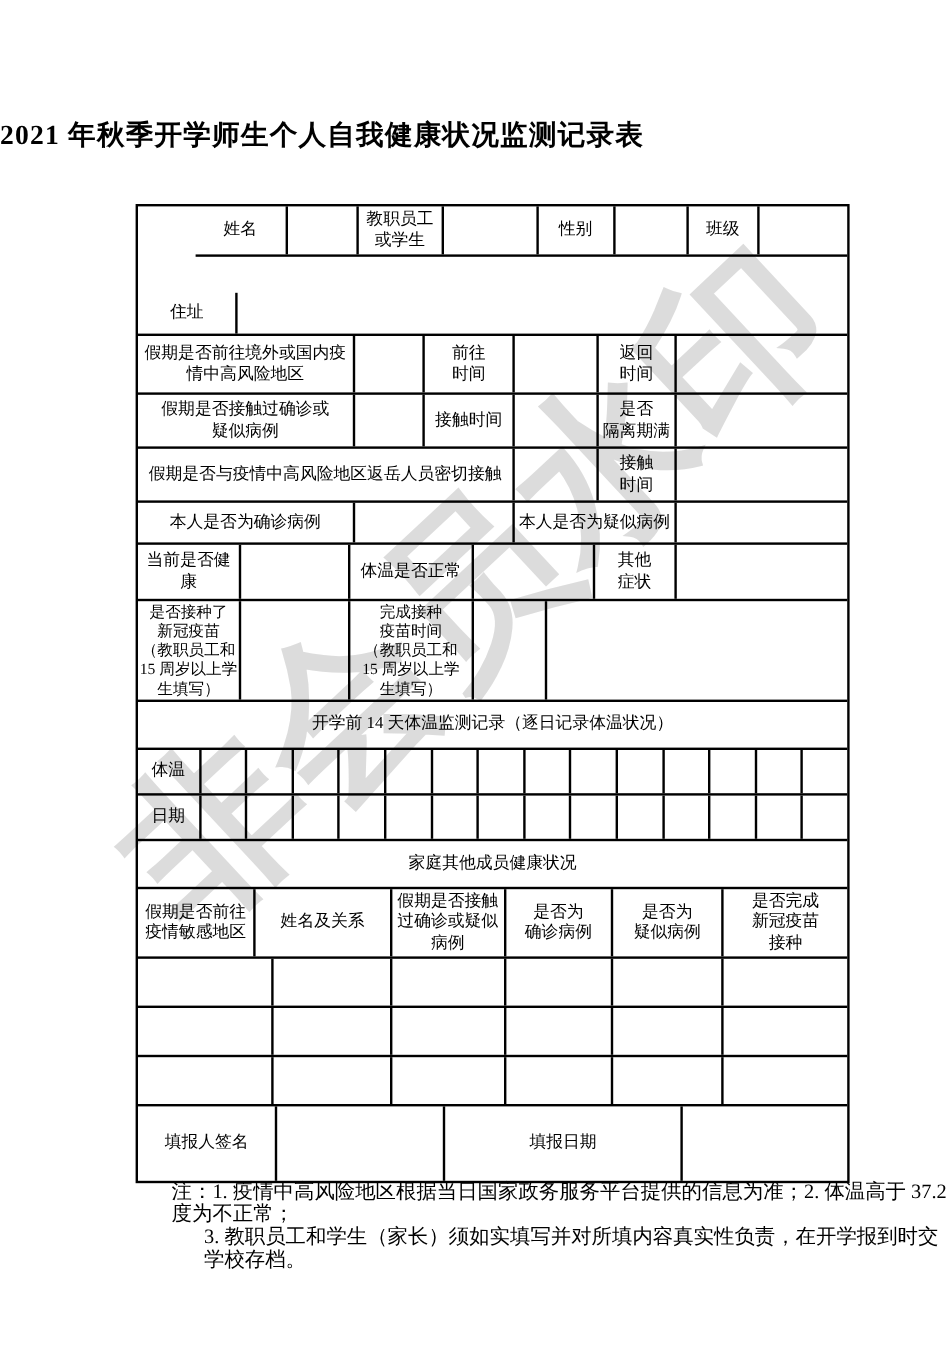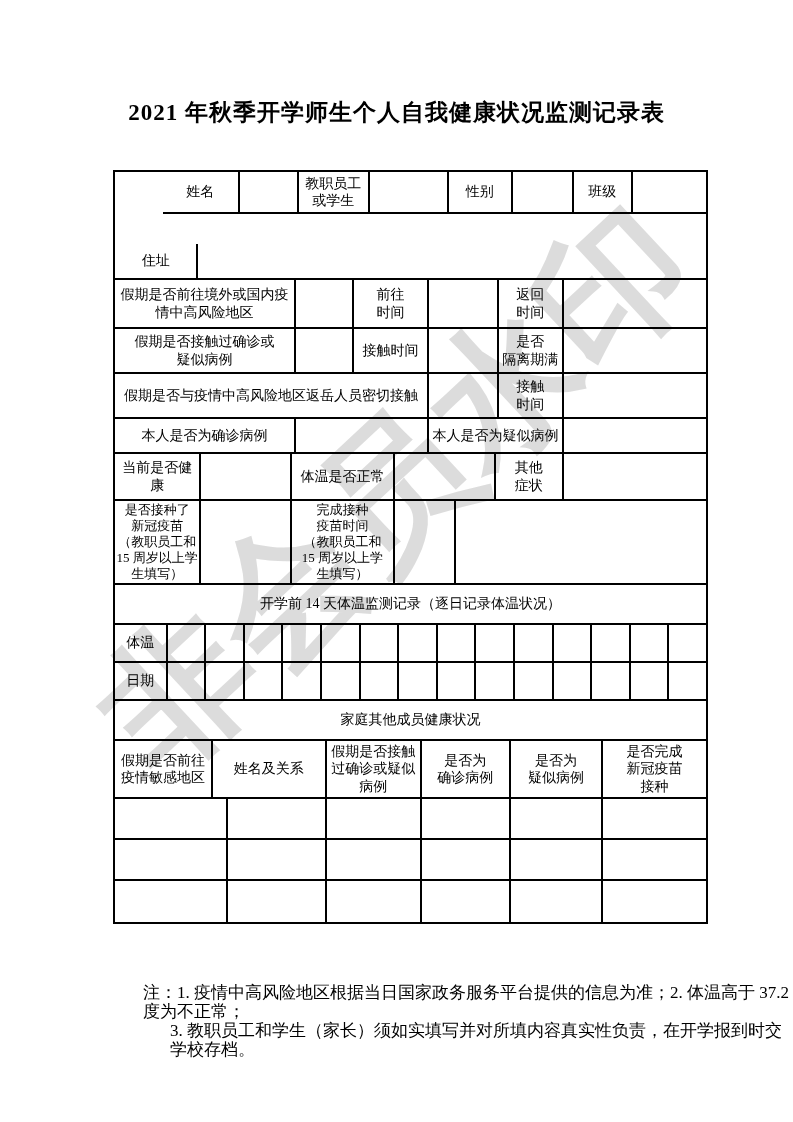--- a/index.html
+++ b/index.html
@@ -14,21 +14,20 @@
     height: 1122px;
     margin: 0 auto;
     background: #ffffff;
     overflow: hidden;
   }
   .doc-title {
     position: absolute;
     top: 97px;
     left: 0;
     width: 100%;
-    text-align: center;
     font-size: 23px;
     font-weight: bold;
     letter-spacing: 1px;
     z-index: 2;
   }
   .watermark {
     position: absolute;
     top: 405px;
     left: -44px;
     width: 880px;
@@ -269,20 +268,26 @@
 
     <div class="row rblank">
       <div class="cell" style="width:19.2%"></div>
       <div class="cell" style="width:16.6%"></div>
       <div class="cell" style="width:16.1%"></div>
       <div class="cell" style="width:15.1%"></div>
       <div class="cell" style="width:15.6%"></div>
       <div class="cell"></div>
     </div>
 
+    <div class="row r17">
+      <div class="cell" style="width:19.7%">填报人签名</div>
+      <div class="cell" style="width:23.7%"></div>
+      <div class="cell" style="width:33.4%">填报日期</div>
+      <div class="cell"></div>
+    </div>
 
   </div>
 
   <div class="notes">
     <div>注：1. 疫情中高风险地区根据当日国家政务服务平台提供的信息为准；2. 体温高于 37.2 度为不正常；</div>
     <div class="indent">3. 教职员工和学生（家长）须如实填写并对所填内容真实性负责，在开学报到时交学校存档。</div>
   </div>
 
 
 </div>

